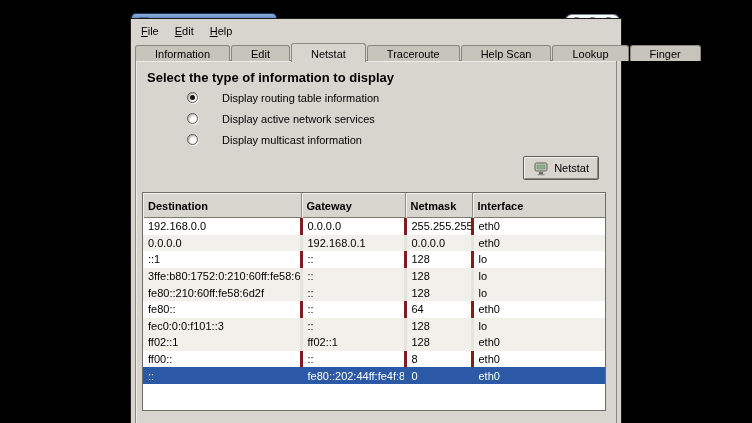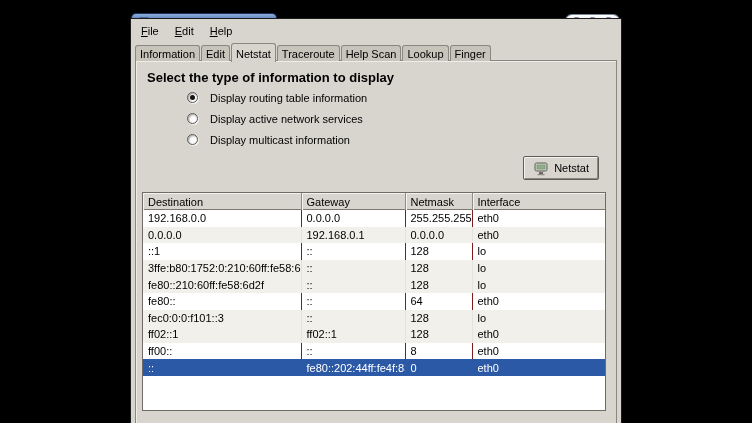--- a/index.html
+++ b/index.html
@@ -47,42 +47,42 @@
     background:#d8d5ce;
     border:1px solid #1c1c1c; border-bottom:none;
   }
 
   .menubar { height:22px; display:flex; align-items:flex-end; padding-left:2px; }
   .menu-item { display:inline-block; padding:4px 8px; font-size:11px; }
   .menu-item::first-letter { text-decoration:underline; }
 
   .tabstrip { position:absolute; left:4px; top:23px; height:19px; display:flex; align-items:flex-end; z-index:3; }
   .tab {
-    padding:2px 4px; margin-right:1px; height:16px; line-height:12px;
+    padding:2px 19px; margin-right:1px; height:16px; line-height:12px;
     font-size:11px; background:#c7c4bb;
     border:1px solid #898780; border-bottom:none;
     border-radius:3px 3px 0 0; white-space:nowrap;
   }
   .tab.active {
     background:#d8d5ce; height:19px; padding-top:4px; margin-bottom:-1px;
     position:relative; z-index:4;
   }
 
   .panel {
     position:absolute; left:4px; right:4px; top:41px; bottom:0;
     background:#d8d5ce;
     border:1px solid #898780; border-bottom:none;
     box-shadow:inset 1px 1px 0 #eeede8;
     z-index:1;
   }
 
   .heading { position:absolute; left:11px; top:9px; font-weight:bold; font-size:13px; }
 
   .radio-group { position:absolute; left:51px; top:29px; }
-  .radio-row { display:flex; align-items:center; gap:12px; height:15px; margin-bottom:6px; }
+  .radio-row { display:flex; align-items:center; gap:24px; height:15px; margin-bottom:6px; }
   .radio {
     width:11px; height:11px; border-radius:50%; background:#fdfdfd;
     border:1px solid #58564f;
     box-shadow:inset 1px 1px 2px rgba(0,0,0,.35), 1px 1px 0 #f2f1ec;
     position:relative; flex:none;
   }
   .radio.selected::after {
     content:""; position:absolute; left:2px; top:2px; width:5px; height:5px;
     background:#141414; border-radius:50%;
   }
@@ -98,30 +98,30 @@
   }
   .netstat-button svg { display:block; }
 
   
   .table-wrap {
     position:absolute; left:6px; right:10px; top:131px; height:219px;
     border:1px solid #6e6c64; background:#fff; overflow:hidden;
   }
   table { border-collapse:collapse; table-layout:fixed; width:100%; font-size:11px; }
   th {
-    height:17px; padding:0 5px; font-weight:normal; font-size:11px;
+    height:25px; padding:0 5px; font-weight:bold; font-size:11px;
     background:#d8d5ce; text-align:left; white-space:nowrap; overflow:hidden;
     border-right:1px solid #8f8d85;
     box-shadow:inset 1px 1px 0 #f3f2ee, inset 0 -1px 0 #7a7870;
   }
   th:nth-child(2) { text-align:left; }
   th:last-child { border-right:none; }
   td {
     height:16.6px; padding:0 5px; white-space:nowrap; overflow:hidden;
-    border-right:1px solid #7f1d1d; background:#fff;
+    border-right:3px solid #7f1d1d; background:#fff;
   }
   td:last-child { border-right:none; }
   tr.even td { background:#f1f0ea; border-right-color:#e4e3dc; }
   tr.selected td { background:#2c59a5; color:#fff; border-right-color:#2c59a5; }
 </style>
 </head>
 <body>
 
 <div class="stage">
   <div class="window">

